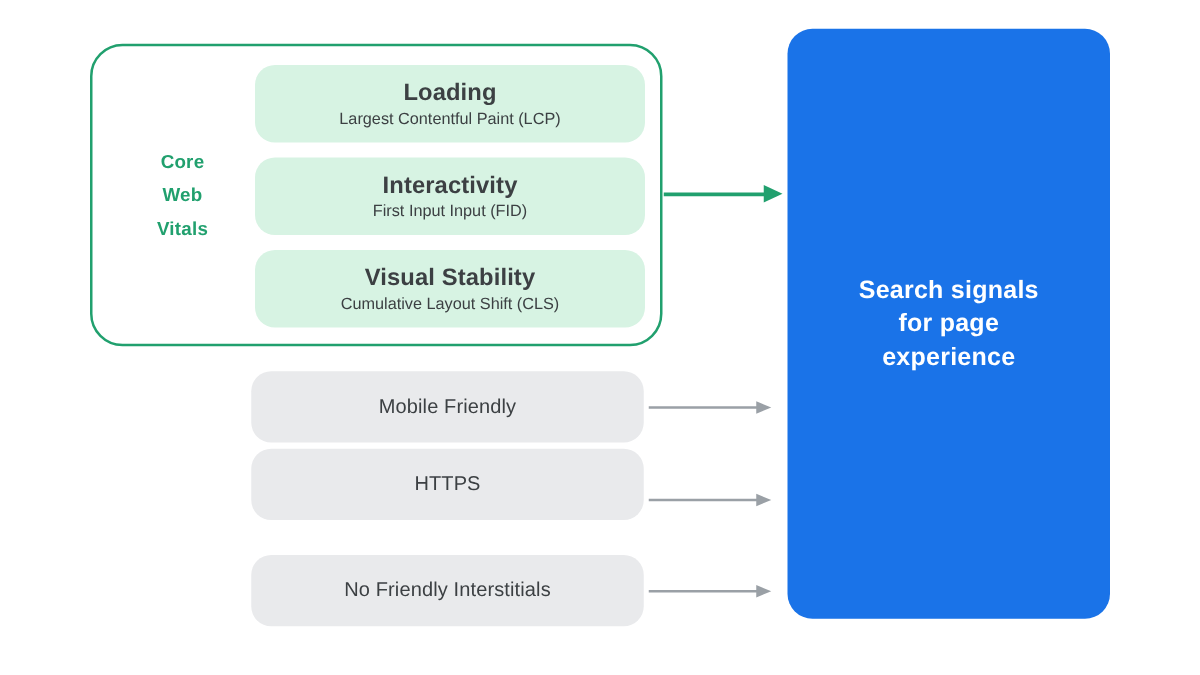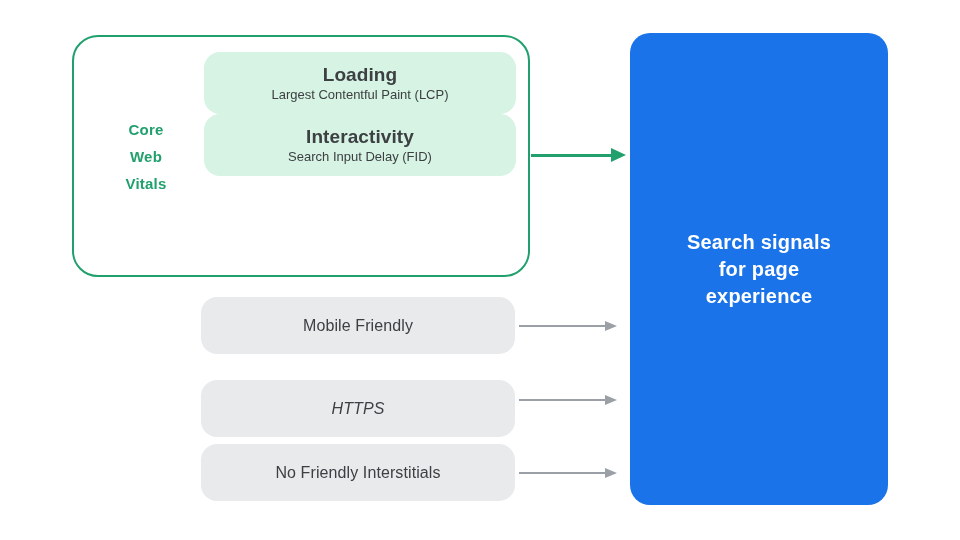--- a/index.html
+++ b/index.html
@@ -53,20 +53,21 @@
   }
   .cwv-label span { display: block; }
 
   .metrics {
     position: absolute;
     left: 130px;
     top: 15px;
     width: 312px;
     display: flex;
     flex-direction: column;
+    gap: 12px;
   }
   .metric-box {
     height: 62px;
     background: var(--mint-fill);
     border-radius: 16px;
     display: flex;
     flex-direction: column;
     justify-content: center;
     align-items: center;
     text-align: center;
@@ -96,21 +97,21 @@
     display: flex;
     justify-content: center;
     align-items: center;
   }
   .signal-box .signal-label {
     color: var(--text-dark);
     font-size: 16px;
     letter-spacing: 0.1px;
   }
   .signal-1 { top: 297px; }
-  .signal-2 { top: 380px; font-style: italic; }
+  .signal-2 { top: 359px; }
   .signal-3 { top: 444px; }
 
   
   .h-arrow { position: absolute; height: 0; }
   .h-arrow .shaft { position: absolute; left: 0; }
   .h-arrow .head {
     position: absolute;
     width: 0; height: 0;
   }
   .arrow-green { left: 531px; top: 155px; }
@@ -135,21 +136,21 @@
     border-left: 12px solid var(--gray-arrow);
   }
   .arrow-g1 { left: 519px; top: 326px; }
   .arrow-g2 { left: 519px; top: 400px; }
   .arrow-g3 { left: 519px; top: 473px; }
 
   
   .result-box {
     position: absolute;
     left: 630px;
-    top: 33px;
+    top: 23px;
     width: 258px;
     height: 472px;
     background: var(--blue);
     border-radius: 20px;
     display: flex;
     justify-content: center;
     align-items: center;
   }
   .result-text {
     color: var(--white-text);
@@ -172,21 +173,25 @@
       <span>Web</span>
       <span>Vitals</span>
     </div>
     <div class="metrics">
       <div class="metric-box">
         <div class="metric-title">Loading</div>
         <div class="metric-subtitle">Largest Contentful Paint (LCP)</div>
       </div>
       <div class="metric-box">
         <div class="metric-title">Interactivity</div>
-        <div class="metric-subtitle">Search Input Delay (FID)</div>
+        <div class="metric-subtitle">First Input Input (FID)</div>
+      </div>
+      <div class="metric-box">
+        <div class="metric-title">Visual Stability</div>
+        <div class="metric-subtitle">Cumulative Layout Shift (CLS)</div>
       </div>
     </div>
   </div>
 
   <div class="h-arrow arrow-green">
     <span class="shaft"></span>
     <span class="head"></span>
   </div>
 
   <div class="signal-box signal-1">

